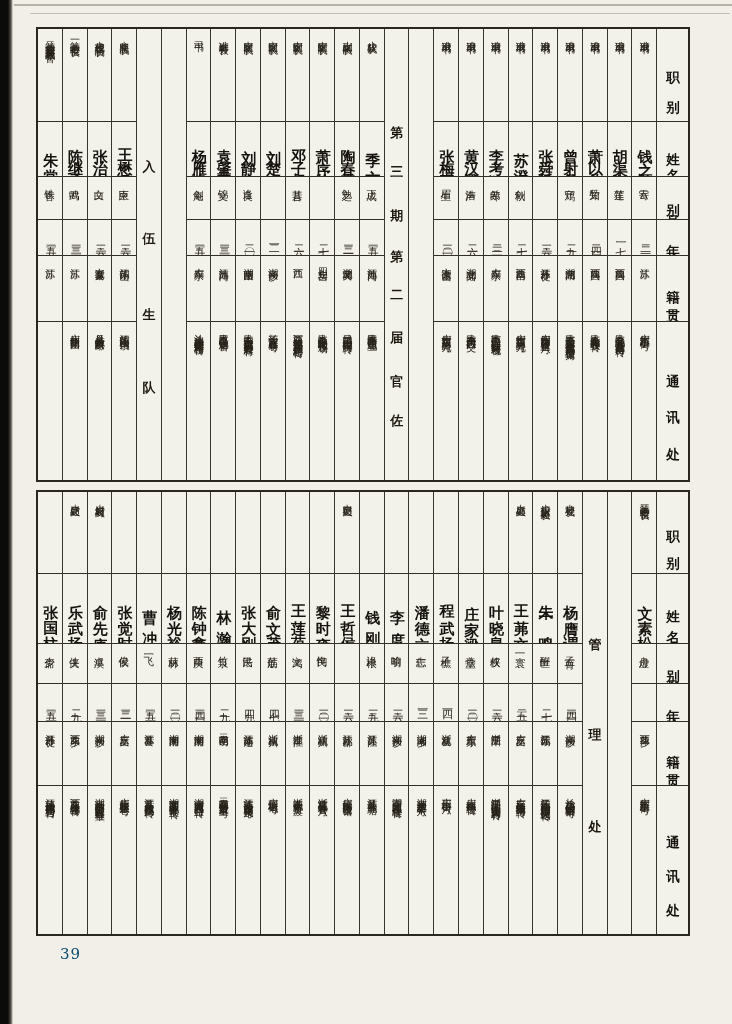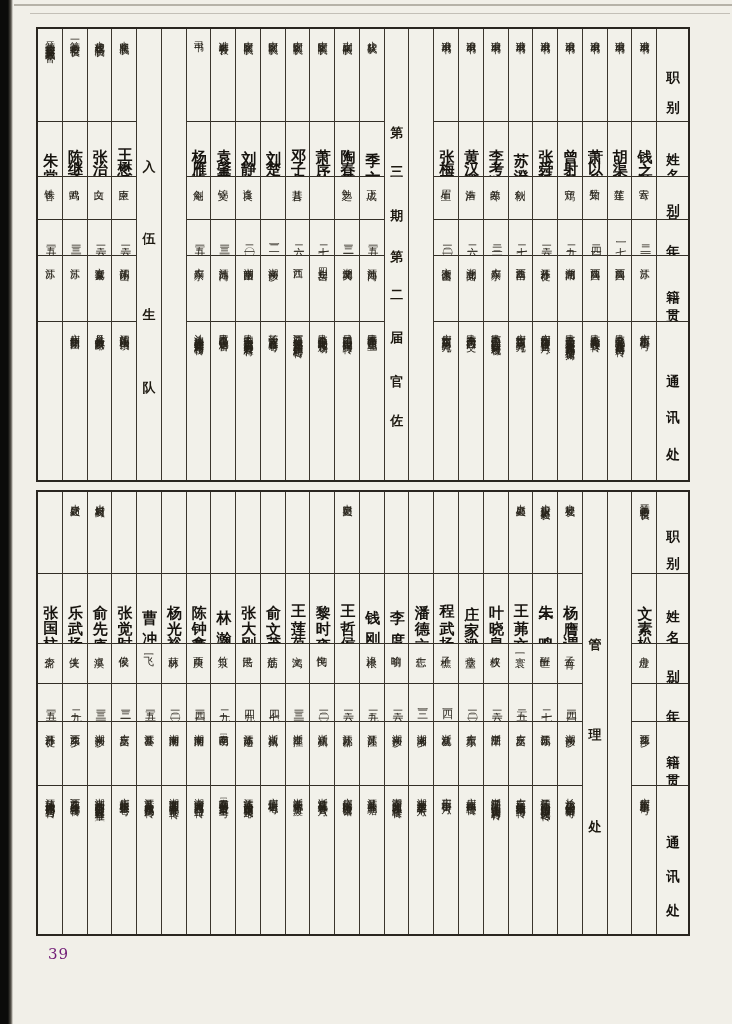--- a/index.html
+++ b/index.html
@@ -70,22 +70,22 @@
     display:flex;justify-content:space-evenly;height:100%;color:#16130e;
   }
   .section-cell{height:100%;border-bottom:none;align-items:stretch;}
   .section-cell .vtext{
     font-size:13px;font-weight:600;letter-spacing:0;
     display:flex;justify-content:space-evenly;height:100%;
     padding:45px 0 35px;box-sizing:border-box;color:#1c180f;
   }
   .spacer-cell{height:100%;border-bottom:none;}
   #page-number{
-    position:absolute;left:48px;top:945px;
-    font-size:15px;color:#701a75;letter-spacing:1px;
+    position:absolute;left:60px;top:945px;
+    font-size:15px;color:#0c4a6e;letter-spacing:1px;
   }
 </style>
 </head>
 <body>
 
 <div id="page">
   <div id="spine-bar"></div>
   <div id="top-edge-line"></div>
   <div id="header-rule"></div>
 

